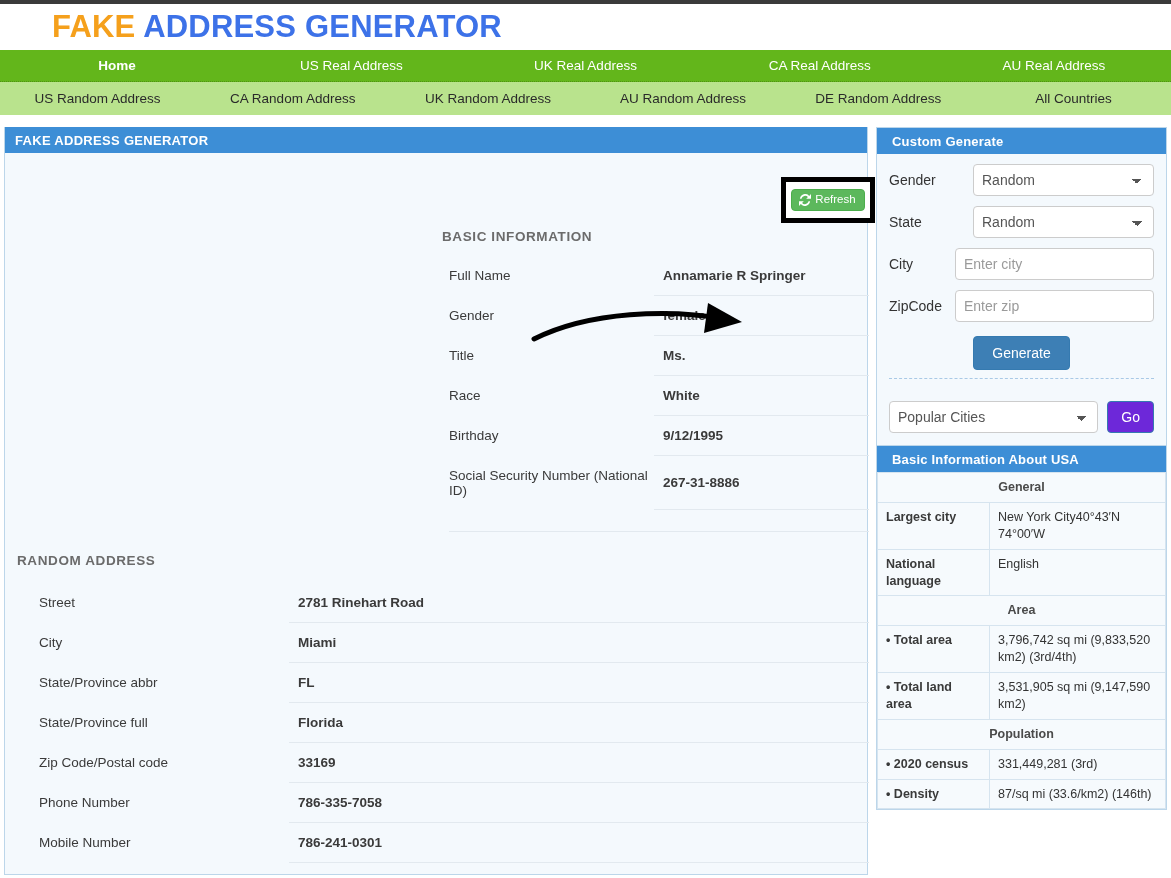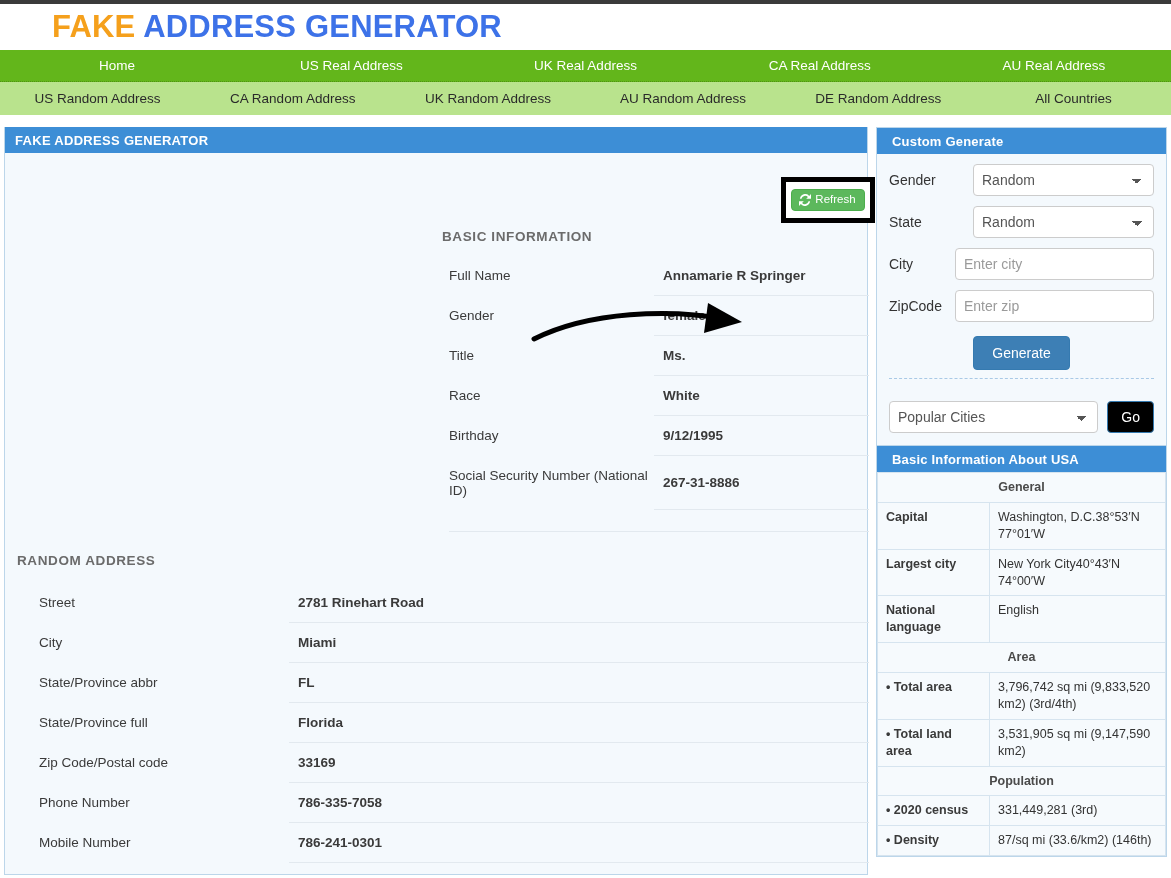--- a/index.html
+++ b/index.html
@@ -44,21 +44,21 @@
   }
   .nav-primary .nav-item {
     flex: 1 1 0;
     display: flex; align-items: center; justify-content: center;
     color: #ffffff;
     font-size: 13.5px;
     height: 100%;
     cursor: pointer;
     white-space: nowrap;
   }
-  .nav-primary .nav-item:first-child { font-weight: normal; }
+  .nav-primary .nav-item:first-child { font-weight: bold; }
 
   
   .nav-secondary {
     position: absolute; left: 0; top: 82px; width: 1171px; height: 34px;
     background: #b9e38d;
     display: flex;
     border-bottom: 1px solid #ffffff;
   }
   .nav-secondary .nav-item {
     flex: 1 1 0;
@@ -200,21 +200,21 @@
     padding: 8px 18px;
     cursor: pointer;
     font-family: "Liberation Sans", sans-serif;
   }
 
   .divider-dashed { border-top: 1px dashed #a9c9e6; margin: 8px 0 10px 0; }
 
   .popular-row { display: flex; align-items: center; gap: 9px; padding: 0 12px 12px 12px; }
   .popular-select { flex: 1; }
   .btn-go {
-    background: #000000;
+    background: #6d28d9;
     border: 1px solid #357ab0;
     border-radius: 4px;
     color: #fff; font-size: 14px;
     padding: 7px 13px;
     cursor: pointer;
     font-family: "Liberation Sans", sans-serif;
   }
 
   
   .ctable { width: 100%; border-collapse: collapse; background: #f6fafd; }
@@ -404,24 +404,20 @@
       </div>
 
       <div class="card" style="border-top:none;">
         <div class="card-head">Basic Information About USA</div>
         <table class="ctable">
           <tbody>
               <tr class="section">
             <td colspan="2">General</td>
           </tr>
           <tr>
-            <td class="lbl">Capital</td>
-            <td class="val">Washington, D.C.38°53′N 77°01′W</td>
-          </tr>
-          <tr>
             <td class="lbl">Largest city</td>
             <td class="val">New York City40°43′N 74°00′W</td>
           </tr>
           <tr>
             <td class="lbl">National language</td>
             <td class="val">English</td>
           </tr>
           <tr class="section">
             <td colspan="2">Area</td>
           </tr>

